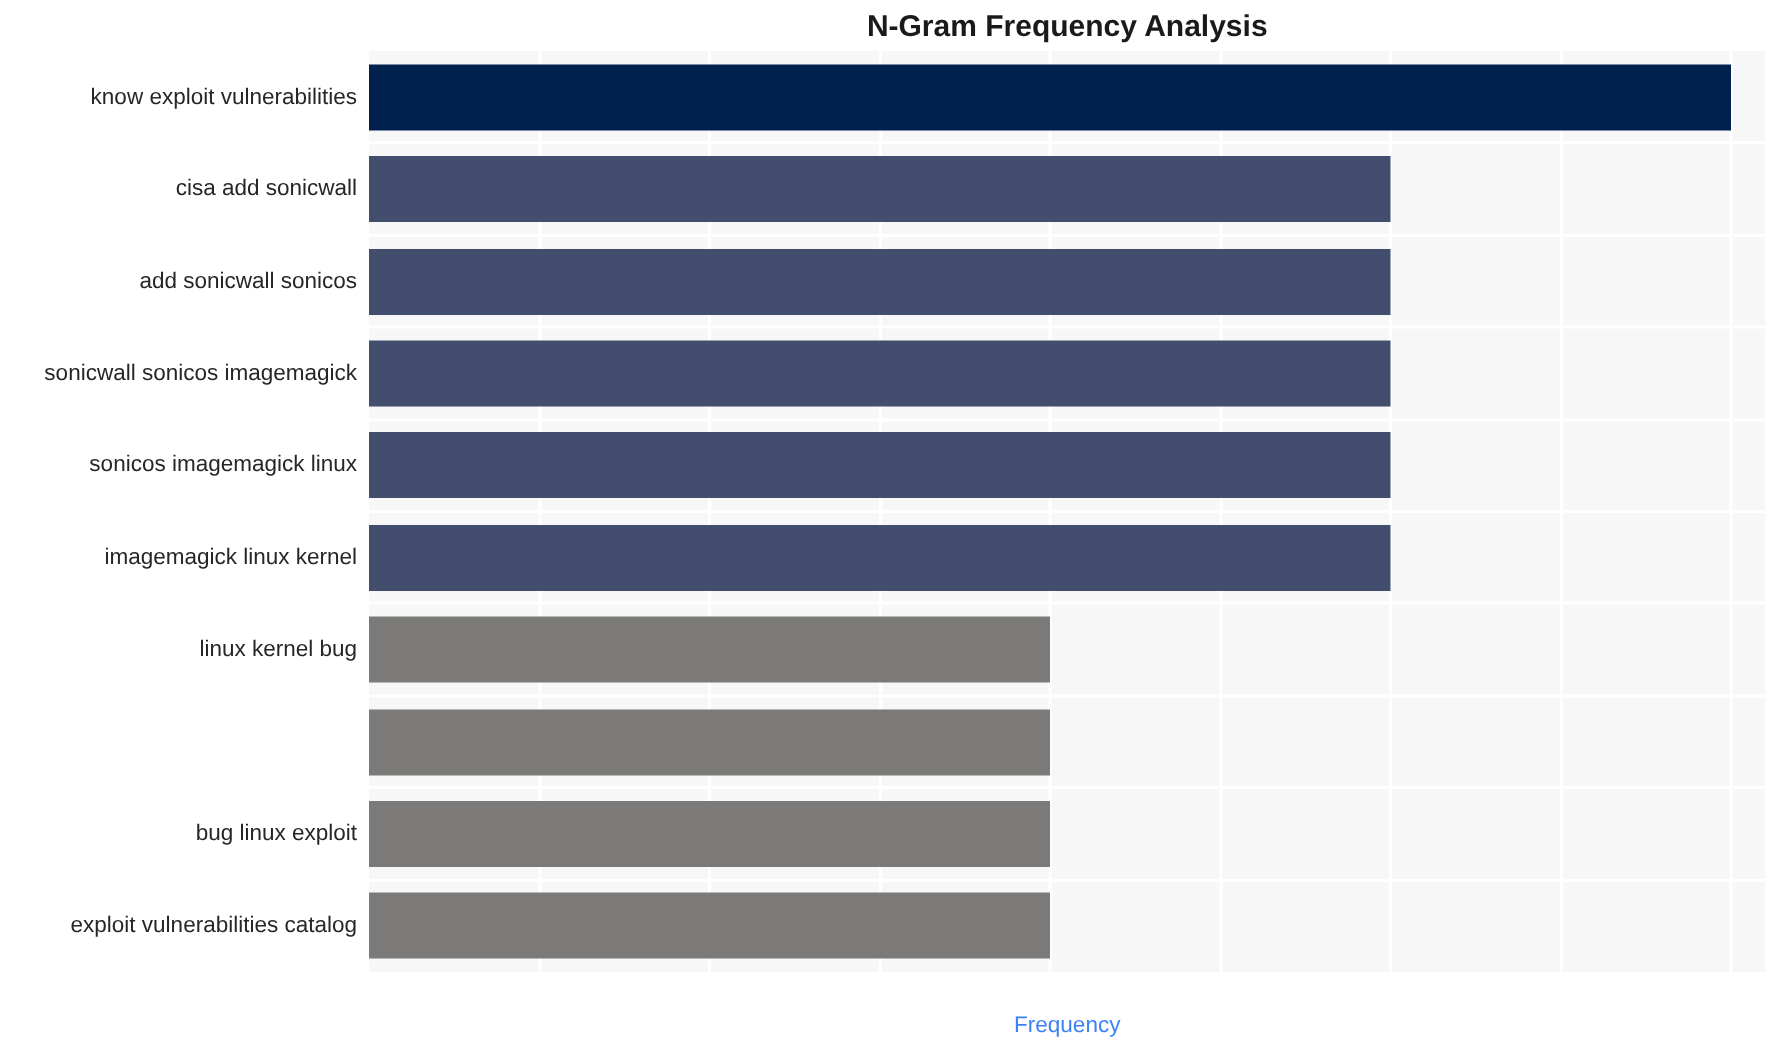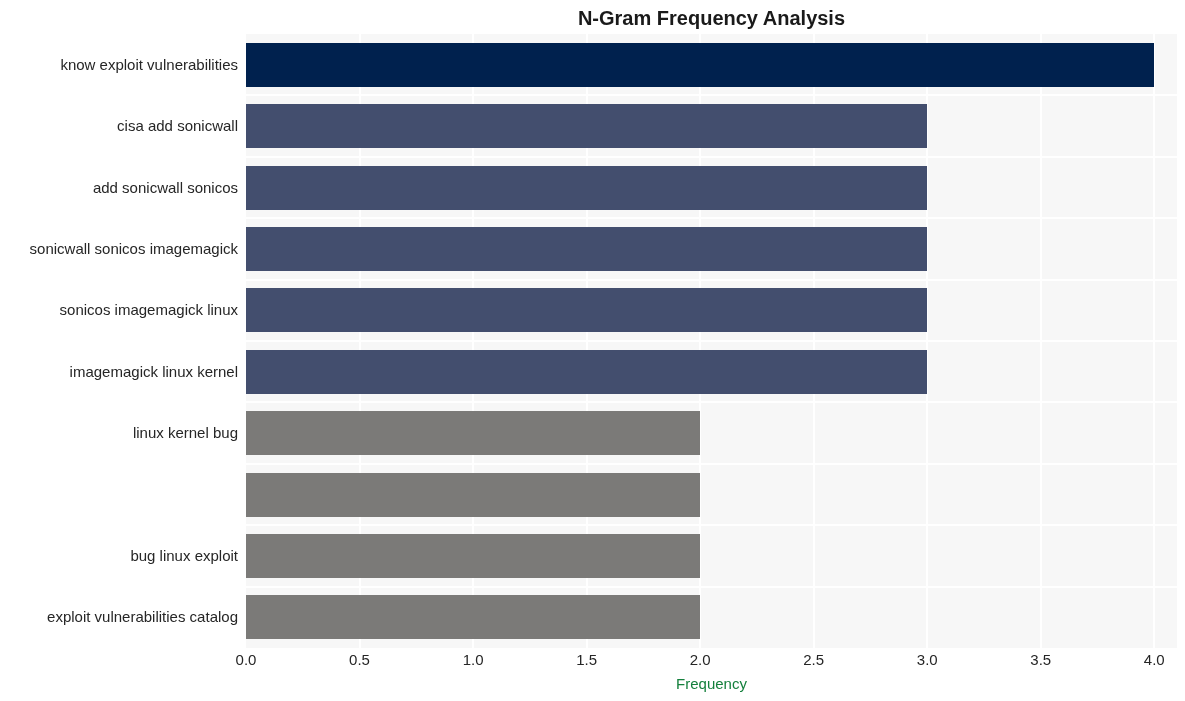--- a/index.html
+++ b/index.html
@@ -112,21 +112,21 @@
   }
 
   
   #xaxis-title {
     position: absolute;
     left: 246px;
     top: 674px;
     width: 931px;
     text-align: center;
     font-size: 15px;
-    color: #15803d;
+    color: #3b82f6;
     line-height: 20px;
     white-space: nowrap;
   }
 </style>
 </head>
 <body>
 
 <div id="figure">
 
   <div id="chart-title">N-Gram Frequency Analysis</div>
@@ -172,27 +172,16 @@
       <div class="ytick-label" style="top: 83.1px;">cisa add sonicwall</div>
       <div class="ytick-label" style="top: 144.5px;">add sonicwall sonicos</div>
       <div class="ytick-label" style="top: 205.9px; margin-left: 39px;">sonicwall sonicos imagemagick</div>
       <div class="ytick-label" style="top: 267.3px;">sonicos imagemagick linux</div>
       <div class="ytick-label" style="top: 328.7px;">imagemagick linux kernel</div>
       <div class="ytick-label" style="top: 390.1px;">linux kernel bug</div>
       <div class="ytick-label" style="top: 512.9px;">bug linux exploit</div>
       <div class="ytick-label" style="top: 574.3px; margin-left: 15px;">exploit vulnerabilities catalog</div>
     </div>
 
-  <div id="xtick-layer">
-      <div class="xtick-label" style="left: 0px;">0.0</div>
-      <div class="xtick-label" style="left: 113.537px;">0.5</div>
-      <div class="xtick-label" style="left: 227.073px;">1.0</div>
-      <div class="xtick-label" style="left: 340.61px;">1.5</div>
-      <div class="xtick-label" style="left: 454.146px;">2.0</div>
-      <div class="xtick-label" style="left: 567.683px;">2.5</div>
-      <div class="xtick-label" style="left: 681.22px;">3.0</div>
-      <div class="xtick-label" style="left: 794.756px;">3.5</div>
-      <div class="xtick-label" style="left: 908.293px;">4.0</div>
-    </div>
 
   <div id="xaxis-title">Frequency</div>
 
 </div>
 
 </body></html>

